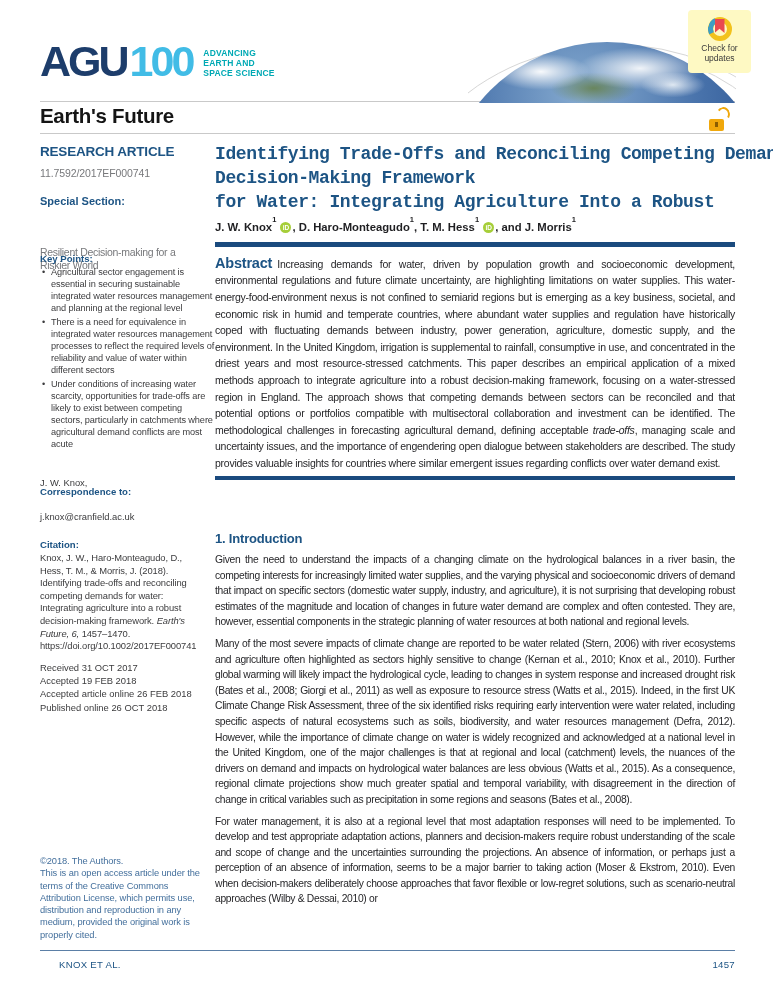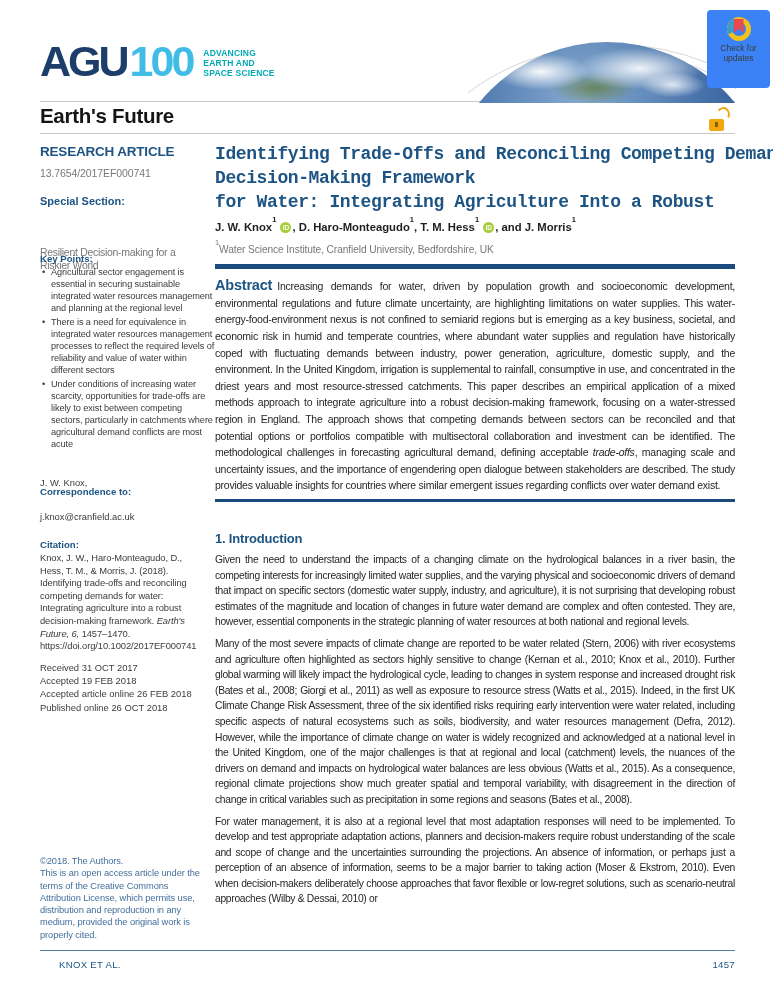--- a/index.html
+++ b/index.html
@@ -19,21 +19,21 @@
   .earth-ring1{width:400px;height:400px;top:28px;left:-48px;}
   .earth-ring2{width:490px;height:490px;top:20px;left:-100px;}
   .earth-globe{position:absolute;width:330px;height:330px;border-radius:50%;top:18px;left:-26px;
      background:
        radial-gradient(70px 26px at 30% 9%, rgba(255,255,255,.95), rgba(255,255,255,0) 70%),
        radial-gradient(90px 30px at 60% 8%, rgba(255,255,255,.9), rgba(255,255,255,0) 70%),
        radial-gradient(60px 22px at 46% 14%, rgba(101,128,74,.85), rgba(101,128,74,0) 72%),
        radial-gradient(46px 18px at 70% 13%, rgba(236,242,248,.9), rgba(236,242,248,0) 70%),
        radial-gradient(circle at 42% 16%, #86abd0 0%, #4a74ac 34%, #2d5795 58%, #1f4a86 80%);}
 
-  .update-badge{position:absolute;top:10px;right:3px;width:63px;height:78px;background:#3b82f6;
+  .update-badge{position:absolute;top:10px;right:22px;width:63px;height:63px;background:#fef9c3;
      border-radius:4px;text-align:center;cursor:pointer;}
   .badge-ring{position:relative;margin:7px auto 3px;width:14px;height:14px;border:5px solid #f2c21c;border-radius:50%;}
   .badge-ring::before{content:"";position:absolute;inset:-5px;border:5px solid transparent;border-radius:50%;
      border-left-color:#3e9ec2;transform:rotate(18deg);}
   .badge-bookmark{position:absolute;left:50%;top:-3px;transform:translateX(-50%);width:10px;height:14px;
      background:#e9494f;clip-path:polygon(0 0,100% 0,100% 100%,50% 70%,0 100%);}
   .badge-label{font-size:8.5px;line-height:9.5px;color:#3b3b3b;padding:0 6px;}
 
   .rule{position:absolute;left:40px;right:38px;border-top:1px solid #c9c9c9;}
   .rule-top{top:101px;}
@@ -122,21 +122,21 @@
 
   <div class="journal-title">Earth's Future</div>
   <div class="open-access">
     <div class="oa-shackle"></div>
     <div class="oa-body"></div>
   </div>
   <div class="rule rule-bottom"></div>
 
   <div class="sidebar">
     <div class="sb sb-type">RESEARCH ARTICLE</div>
-    <div class="sb sb-doi">13.7654/2017EF000741</div>
+    <div class="sb sb-doi">11.7592/2017EF000741</div>
     <div class="sb sb-sp-label">Special Section:</div>
     <div class="sb sb-sp-title">Resilient Decision-making for a Riskier World</div>
     <div class="sb sb-kp-label">Key Points:</div>
     <ul class="sb sb-kp">
       <li>Agricultural sector engagement is essential in securing sustainable integrated water resources management and planning at the regional level</li>
       <li>There is a need for equivalence in integrated water resources management processes to reflect the required levels of reliability and value of water within different sectors</li>
       <li>Under conditions of increasing water scarcity, opportunities for trade-offs are likely to exist between competing sectors, particularly in catchments where agricultural demand conflicts are most acute</li>
     </ul>
     <div class="sb sb-corr-label">Correspondence to:</div>
     <div class="sb sb-corr-name">J. W. Knox,</div>
@@ -155,21 +155,20 @@
     </div>
   </div>
 
   <div class="main">
     <div class="m-title">
       <div>Identifying Trade-Offs and Reconciling Competing Demands</div>
       <div>Decision-Making Framework</div>
       <div>for Water: Integrating Agriculture Into a Robust</div>
     </div>
     <div class="m-authors"><span>J. W. Knox</span><sup>1</sup> <span class="orcid">iD</span><span>, </span><span>D. Haro-Monteagudo</span><sup>1</sup><span>, </span><span>T. M. Hess</span><sup>1</sup> <span class="orcid">iD</span><span>, and </span><span>J. Morris</span><sup>1</sup></div>
-    <div class="m-affil"><sup>1</sup><span>Water Science Institute, Cranfield University, Bedfordshire, UK</span></div>
     <div class="m-bar1"></div>
     <div class="m-abstract"><span class="abstract-label">Abstract</span><span>Increasing demands for water, driven by population growth and socioeconomic development, environmental regulations and future climate uncertainty, are highlighting limitations on water supplies. This water-energy-food-environment nexus is not confined to semiarid regions but is emerging as a key business, societal, and economic risk in humid and temperate countries, where abundant water supplies and regulation have historically coped with fluctuating demands between industry, power generation, agriculture, domestic supply, and the environment. In the United Kingdom, irrigation is supplemental to rainfall, consumptive in use, and concentrated in the driest years and most resource-stressed catchments. This paper describes an empirical application of a mixed methods approach to integrate agriculture into a robust decision-making framework, focusing on a water-stressed region in England. The approach shows that competing demands between sectors can be reconciled and that potential options or portfolios compatible with multisectoral collaboration and investment can be identified. The methodological challenges in forecasting agricultural demand, defining acceptable </span><i>trade-offs</i><span>, managing scale and uncertainty issues, and the importance of engendering open dialogue between stakeholders are described. The study provides valuable insights for countries where similar emergent issues regarding conflicts over water demand exist.</span></div>
     <div class="m-bar2"></div>
   </div>
 
   <div class="intro">
     <div class="intro-h">1. Introduction</div>
     <p>Given the need to understand the impacts of a changing climate on the hydrological balances in a river basin, the competing interests for increasingly limited water supplies, and the varying physical and socioeconomic drivers of demand that impact on specific sectors (domestic water supply, industry, and agriculture), it is not surprising that developing robust estimates of the magnitude and location of changes in future water demand are complex and often contested. They are, however, essential components in the strategic planning of water resources at both national and regional levels.</p>
     <p>Many of the most severe impacts of climate change are reported to be water related (Stern, 2006) with river ecosystems and agriculture often highlighted as sectors highly sensitive to change (Kernan et al., 2010; Knox et al., 2010). Further global warming will likely impact the hydrological cycle, leading to changes in system response and increased drought risk (Bates et al., 2008; Giorgi et al., 2011) as well as exposure to resource stress (Watts et al., 2015). Indeed, in the first UK Climate Change Risk Assessment, three of the six identified risks requiring early intervention were water related, including specific aspects of natural ecosystems such as soils, biodiversity, and water resources management (Defra, 2012). However, while the importance of climate change on water is widely recognized and acknowledged at a national level in the United Kingdom, one of the major challenges is that at regional and local (catchment) levels, the nuances of the drivers on demand and impacts on hydrological water balances are less obvious (Watts et al., 2015). As a consequence, regional climate projections show much greater spatial and temporal variability, with disagreement in the direction of change in critical variables such as precipitation in some regions and seasons (Bates et al., 2008).</p>
     <p>For water management, it is also at a regional level that most adaptation responses will need to be implemented. To develop and test appropriate adaptation actions, planners and decision-makers require robust understanding of the scale and scope of change and the uncertainties surrounding the projections. An absence of information, or perhaps just a perception of an absence of information, seems to be a major barrier to taking action (Moser &amp; Ekstrom, 2010). Even when decision-makers deliberately choose approaches that favor flexible or low-regret solutions, such as scenario-neutral approaches (Wilby &amp; Dessai, 2010) or</p>

